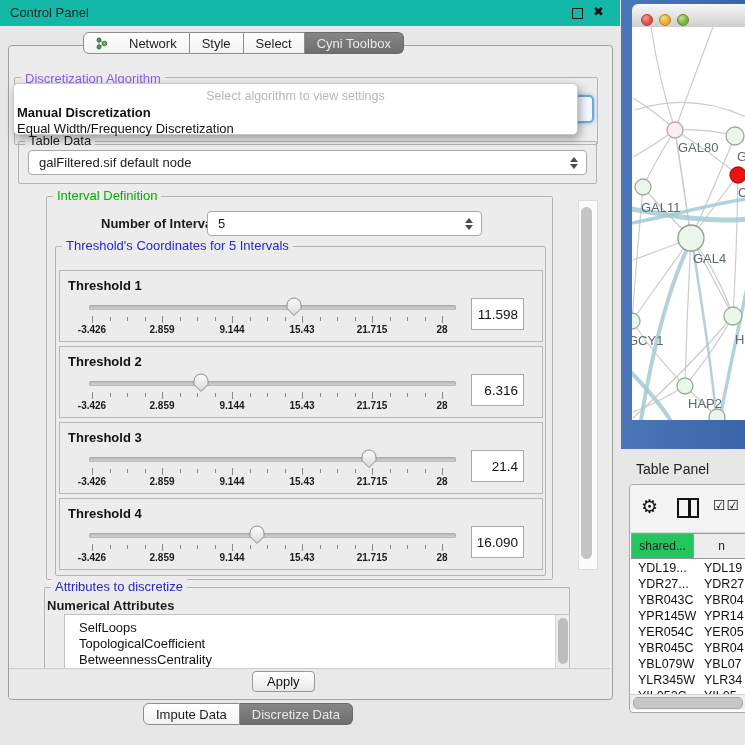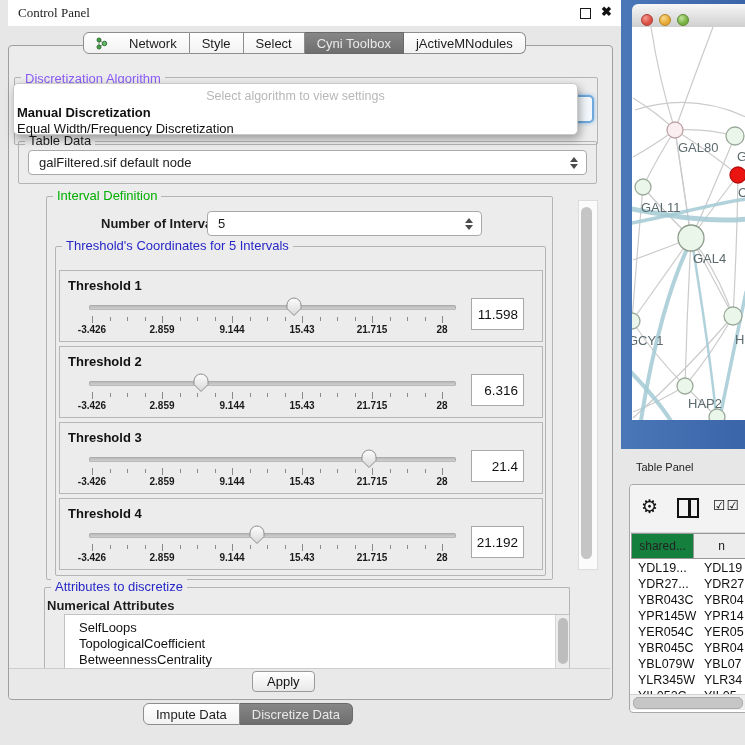--- a/index.html
+++ b/index.html
@@ -5,21 +5,21 @@
   html,body{margin:0;padding:0;}
   body{
     width:745px;height:745px;position:relative;overflow:hidden;
     background:#e7e7e7;
     font-family:"Liberation Sans","DejaVu Sans",sans-serif;
     color:#1c1c1c;-webkit-font-smoothing:antialiased;
   }
   .abs{position:absolute;}
 
   
-  .titlebar{left:8px;top:0;width:620px;height:26px;background:#ffffff;font-family:Liberation Serif, serif;}
+  .titlebar{left:0;top:0;width:620px;height:26px;background:#14b8a6;}
   .titlebar .tt{position:absolute;left:10px;top:5px;font-size:13px;color:#222;}
   .float-btn{position:absolute;left:572px;top:8px;width:9px;height:9px;border:1.5px solid #1a1a1a;background:transparent;}
   .close-btn{position:absolute;left:593px;top:4px;font-size:13px;font-weight:bold;color:#111;}
 
   
   .tabs{display:flex;height:22px;z-index:10;}
   .seg{display:flex;align-items:center;gap:5px;padding:0 12px;font-size:13px;color:#1d1d1d;
        background:linear-gradient(#ffffff,#f2f2f2);border:1px solid #8d8d8d;border-left:none;cursor:default;}
   .seg:first-child{border-left:1px solid #8d8d8d;border-radius:6px 0 0 6px;gap:21px;}
   .seg:last-child{border-radius:0 6px 6px 0;}
@@ -81,32 +81,32 @@
   .net-titlebar{position:absolute;left:11px;top:4px;width:117px;height:23px;border-radius:6px 0 0 0;
                 background:linear-gradient(#f7f7f7,#cfcfcf);border-bottom:1px solid #9a9a9a;}
   .tl{position:absolute;top:10px;width:12px;height:12px;border-radius:50%;}
   .tl.r{left:9px;background:radial-gradient(circle at 35% 30%,#f49a90,#dd4f43 60%);border:1px solid #ad3b32;box-sizing:border-box;}
   .tl.y{left:27px;background:radial-gradient(circle at 35% 30%,#f7d98c,#e6a935 60%);border:1px solid #b6821f;box-sizing:border-box;}
   .tl.g{left:45px;background:radial-gradient(circle at 35% 30%,#c2e49a,#76b043 60%);border:1px solid #5a8a2f;box-sizing:border-box;}
   .net-canvas{position:absolute;left:11px;top:27px;width:117px;height:393px;background:#fff;overflow:hidden;}
 
   
   .tpanel{left:620px;top:449px;width:125px;height:296px;background:#e7e7e7;}
-  .tpanel .ptitle{position:absolute;left:16px;top:12px;font-size:11px;color:#222;text-align:center;}
+  .tpanel .ptitle{position:absolute;left:16px;top:12px;font-size:14px;color:#222;text-align:center;}
   .tbox{position:absolute;left:9px;top:35px;width:120px;height:227px;background:#fff;border:1px solid #a8a8a8;border-radius:4px;}
   .ttoolbar{position:absolute;left:0;top:0;right:0;height:47px;background:#f3f3f3;border-bottom:1px solid #d8d8d8;border-radius:4px 4px 0 0;}
   .gear{position:absolute;left:11px;top:10px;font-size:19px;color:#111;}
   .split-ico{position:absolute;left:47px;top:13px;width:22px;height:20px;border:2.5px solid #111;box-sizing:border-box;}
   .split-ico i{position:absolute;left:50%;top:0;bottom:0;width:2.5px;background:#111;}
   .checks{position:absolute;left:83px;top:12px;font-size:14px;color:#111;letter-spacing:1px;}
   .hrow{position:absolute;left:1px;top:48px;right:0;height:26px;display:flex;}
   .hcell{border:1px solid #979797;border-left:none;background:#ededed;font-size:12px;color:#222;
          display:flex;align-items:center;justify-content:center;box-sizing:border-box;}
   .hcell:first-child{border-left:1px solid #979797;}
-  .hcell.sel{background:#15803d;}
+  .hcell.sel{background:#22c55e;}
   .trow{position:absolute;left:1px;right:0;height:16px;font-size:12.5px;color:#111;white-space:nowrap;}
   .trow .c1{position:absolute;left:7px;}
   .trow .c2{position:absolute;left:73px;}
   .hscroll{position:absolute;left:0;right:0;bottom:2px;height:15px;background:#eeeeee;border-top:1px solid #d2d2d2;}
   .hscroll .th{position:absolute;left:3px;top:2px;width:108px;height:10px;background:#c6c6c6;border:1px solid #ababab;border-radius:5px;}
 
   svg text{font-family:"Liberation Sans","DejaVu Sans",sans-serif;}
 </style>
 </head>
 <body>
@@ -132,23 +132,20 @@
       <span>Network</span>
     </div>
     <div class="seg">
       <span>Style</span>
     </div>
     <div class="seg">
       <span>Select</span>
     </div>
     <div class="seg sel">
       <span>Cyni Toolbox</span>
-    </div>
-    <div class="seg">
-      <span>jActiveMNodules</span>
     </div>
   </div>
 
 <div class="abs outer"></div>
 
 <div class="group" style="left:14px;top:77px;width:582px;height:66px;">
   <span class="gt" style="top: -7px; color: #8b5cf6;">Discretization Algorithm</span>
 </div>
 <div class="abs focus-frag"></div>
 
@@ -334,21 +331,21 @@
       <div class="tick-label" style="left: 360px;">28</div>
       <div class="thumb" style="left: 188.5px;"><svg width="16" height="20" viewBox="0 0 16 20">
           <defs>
             <linearGradient id="tg" x1="0" y1="0" x2="0" y2="1">
               <stop offset="0" stop-color="#fdfdfd"></stop>
               <stop offset="1" stop-color="#d8d8d8"></stop>
             </linearGradient>
           </defs>
           <path d="M1,8 A7,7 0 0 1 15,8 L15,11.5 L8,18.5 L1,11.5 Z" fill="url(#tg)" stroke="#8d8d8d"></path>
         </svg></div>
-      <div class="valbox">21.192</div>
+      <div class="valbox">16.090</div>
     </div>
   </div>
 
 <div class="group" style="left:44px;top:587px;width:524px;height:83px;border-bottom:none;">
   <span class="gt" style="color: rgb(39, 39, 200);">Attributes to discretize</span>
 </div>
 <span class="abs" style="left:47px;top:598px;font-size:13px;font-weight:bold;">Numerical Attributes</span>
 <div class="abs attr-list">
   <div id="attr-items" style="padding-top:5px;">
       <div class="attr-item">SelfLoops</div>

